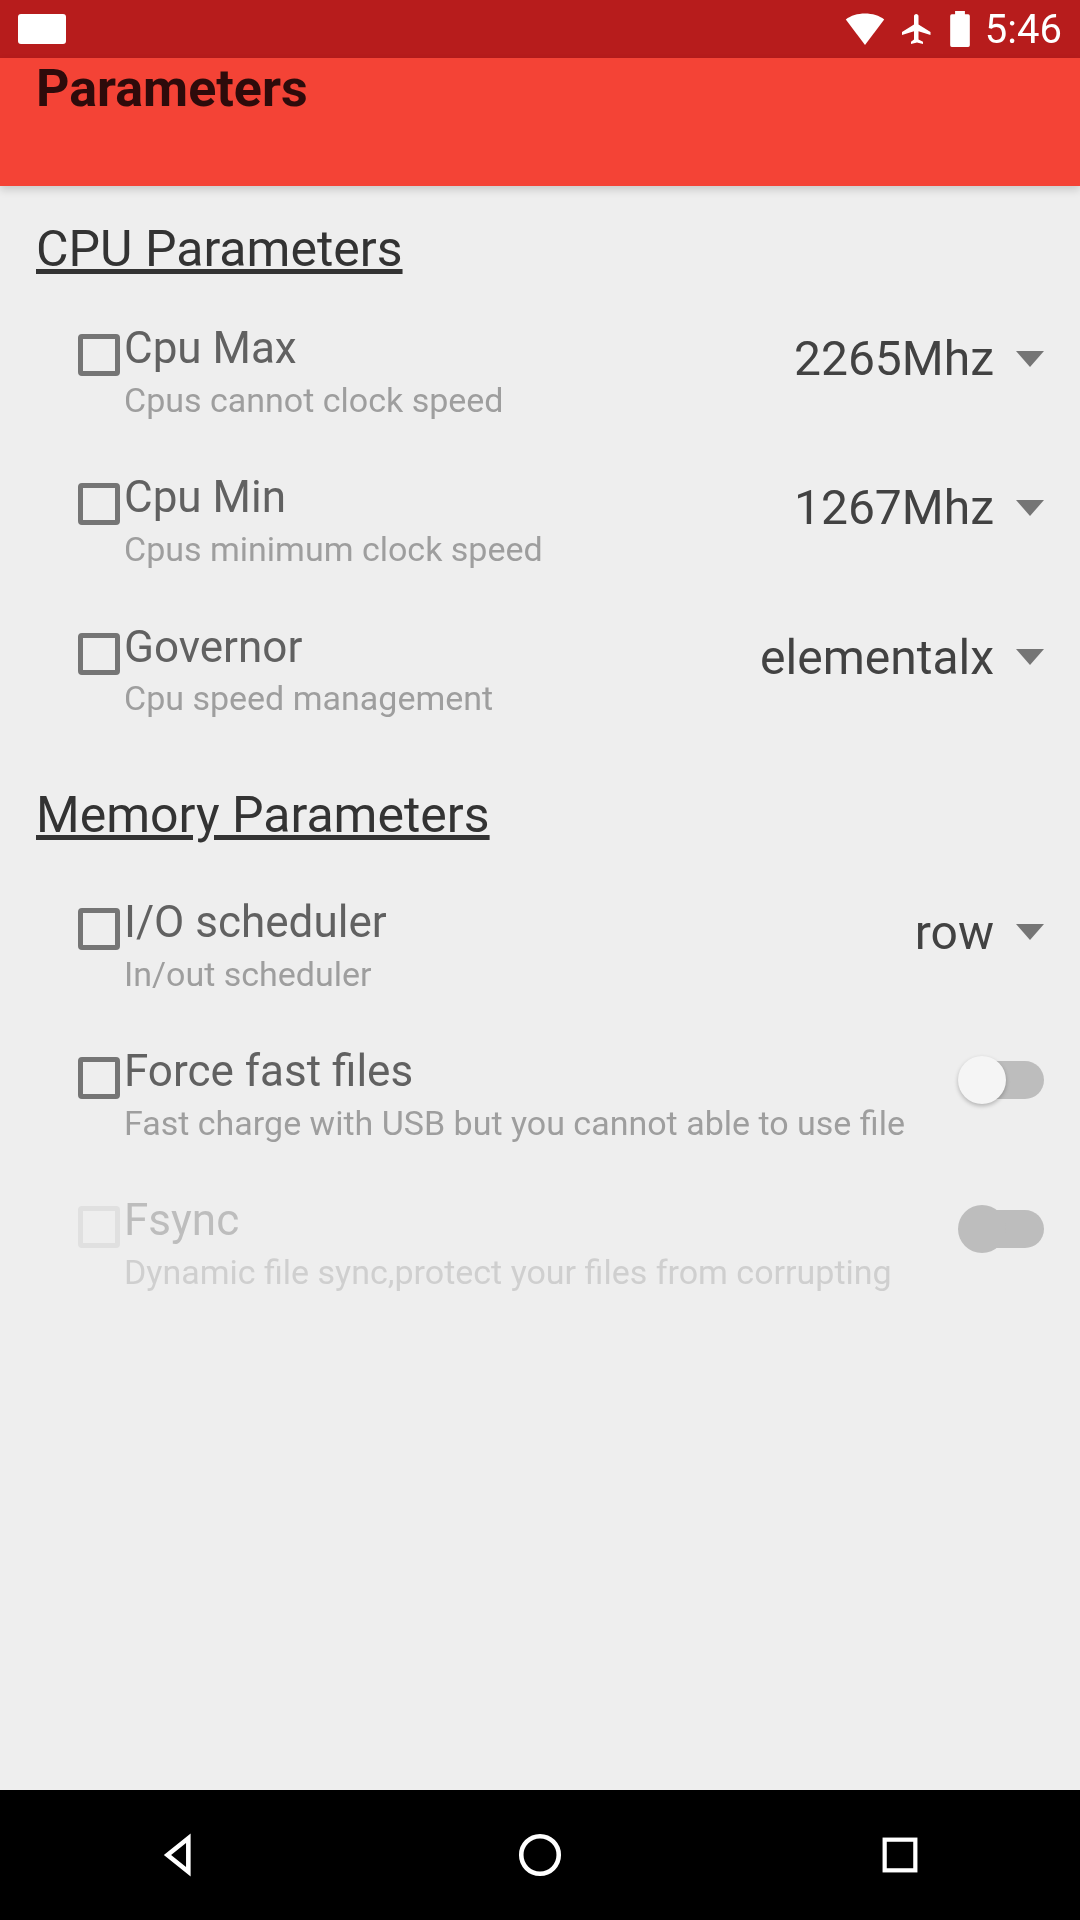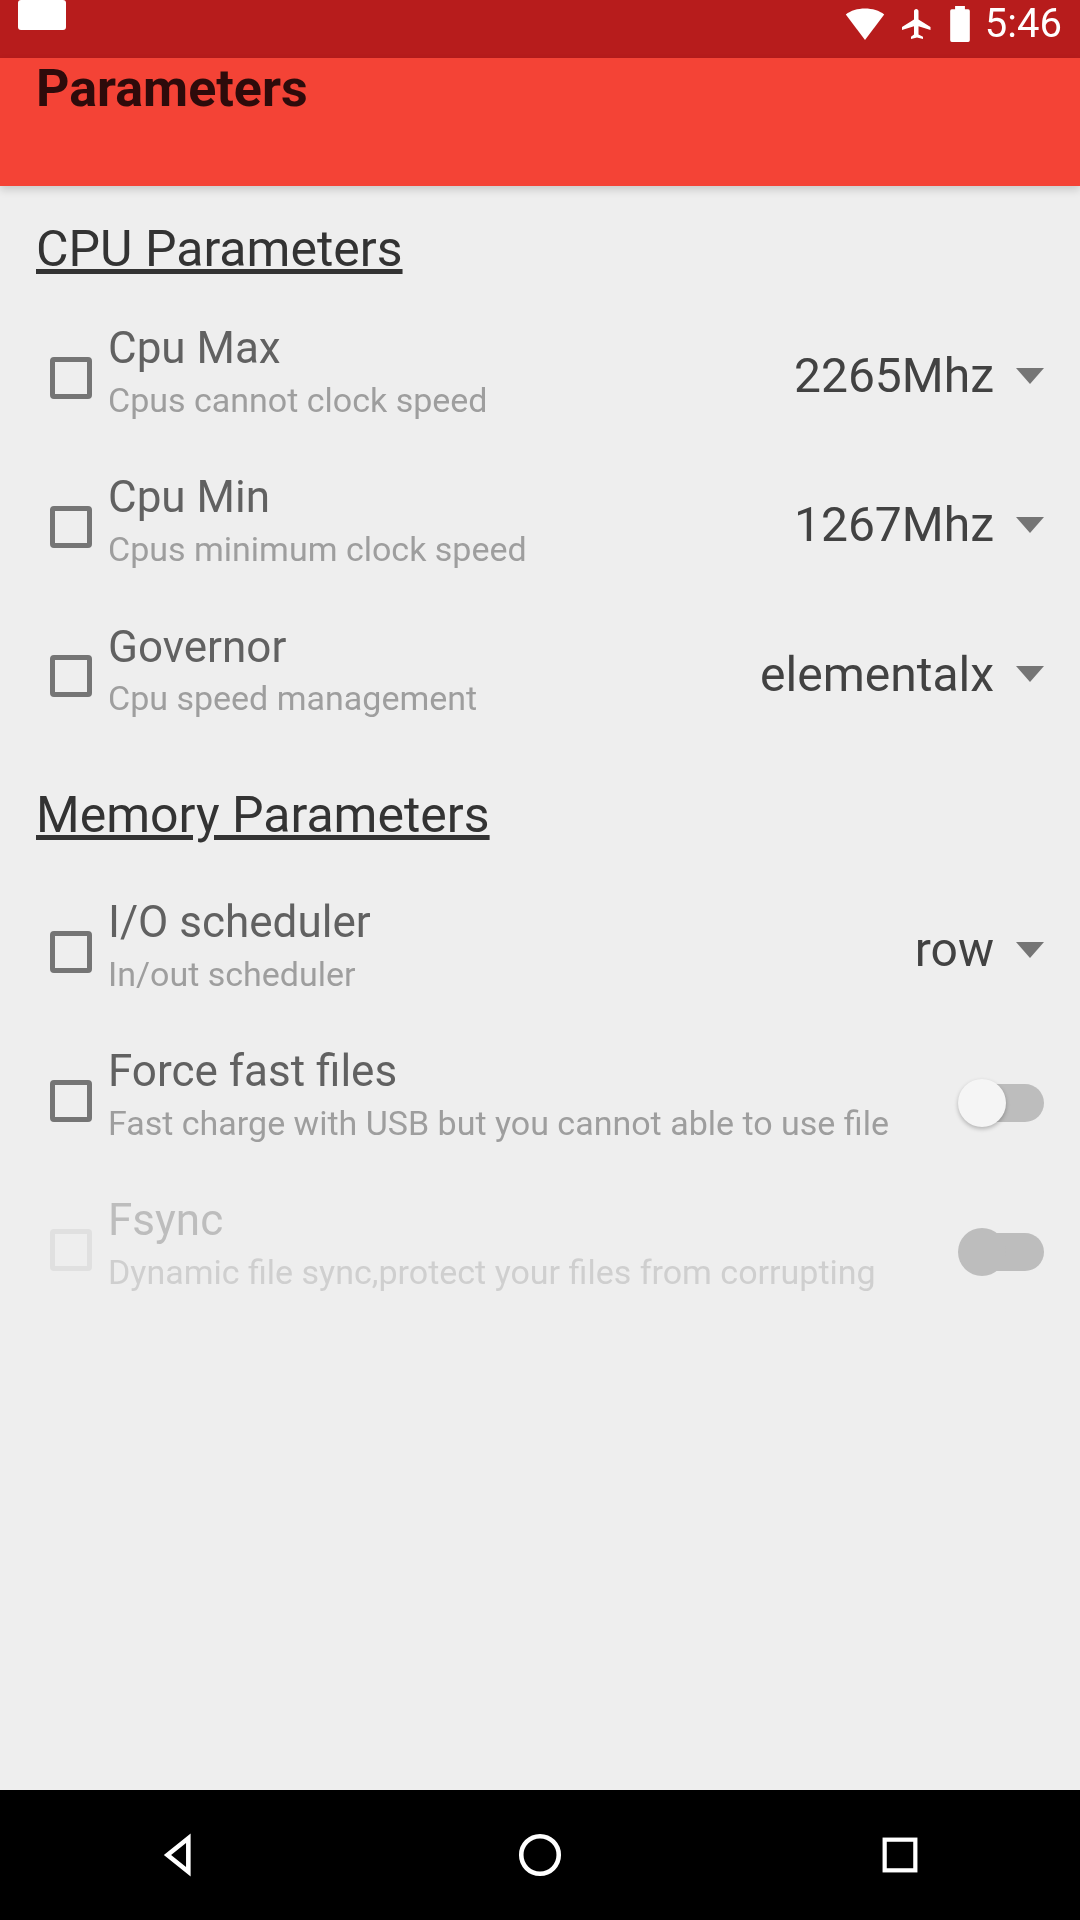--- a/index.html
+++ b/index.html
@@ -16,21 +16,21 @@
     display: flex;
     flex-direction: column;
     background: #eeeeee;
   }
 
   
   .status-bar {
     height: 58px;
     background: #b71c1c;
     display: flex;
-    align-items: flex-start;
+    align-items: center;
     padding: 0 18px;
     color: #fff;
   }
   .status-left {
     display: flex;
     align-items: center;
     gap: 10px;
   }
   .status-rect {
     width: 48px;
@@ -78,23 +78,24 @@
     font-weight: 400;
     color: #333;
     text-decoration: underline;
     padding: 6px 36px 20px;
   }
   .section-header.first { padding-top: 2px; margin-top: 28px; }
   .section-header.mem { padding-top: 40px; padding-bottom: 28px; }
 
   .setting-row {
     display: flex;
-    align-items: center;
+    align-items: flex-start;
     padding: 24px 36px 26px 50px;
-    gap: 16px;
+    gap: 4px;
+    margin-left: 28px;
   }
   .checkbox {
     width: 42px;
     height: 42px;
     border: 5px solid #757575;
     border-radius: 4px;
     margin-top: 12px;
     flex: 0 0 auto;
   }
   .checkbox.disabled { border-color: #e0e0e0; }

